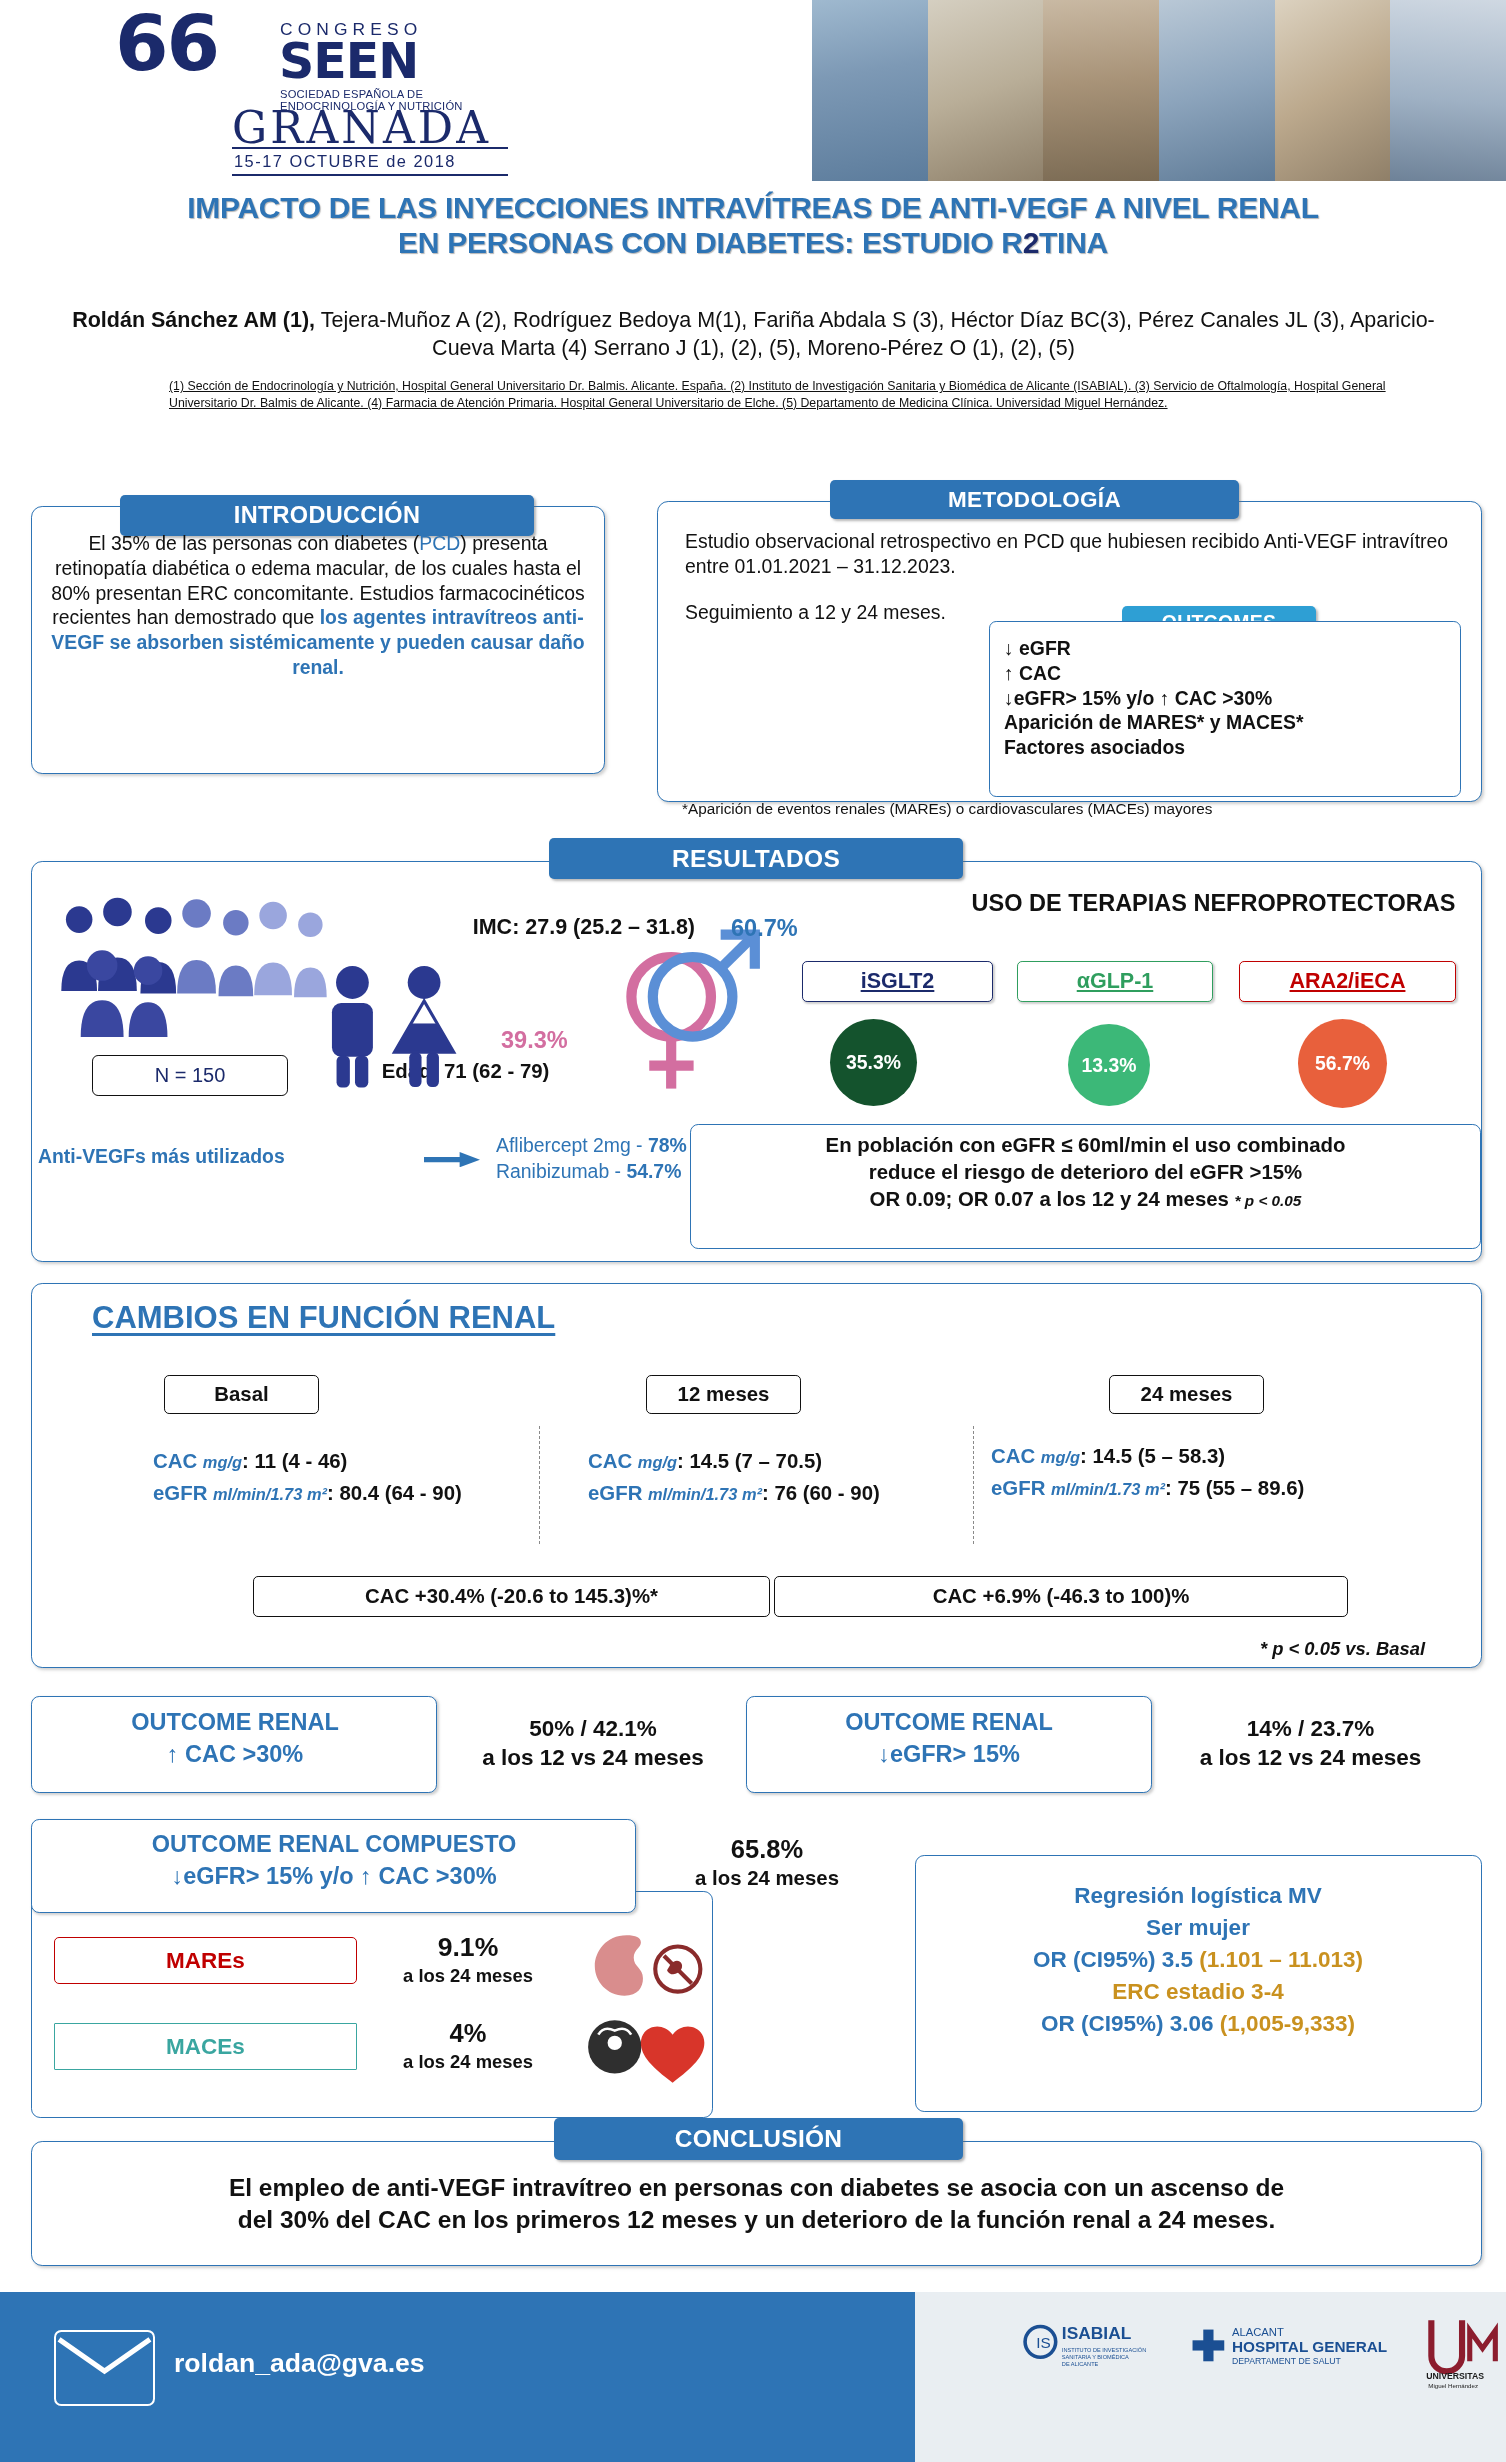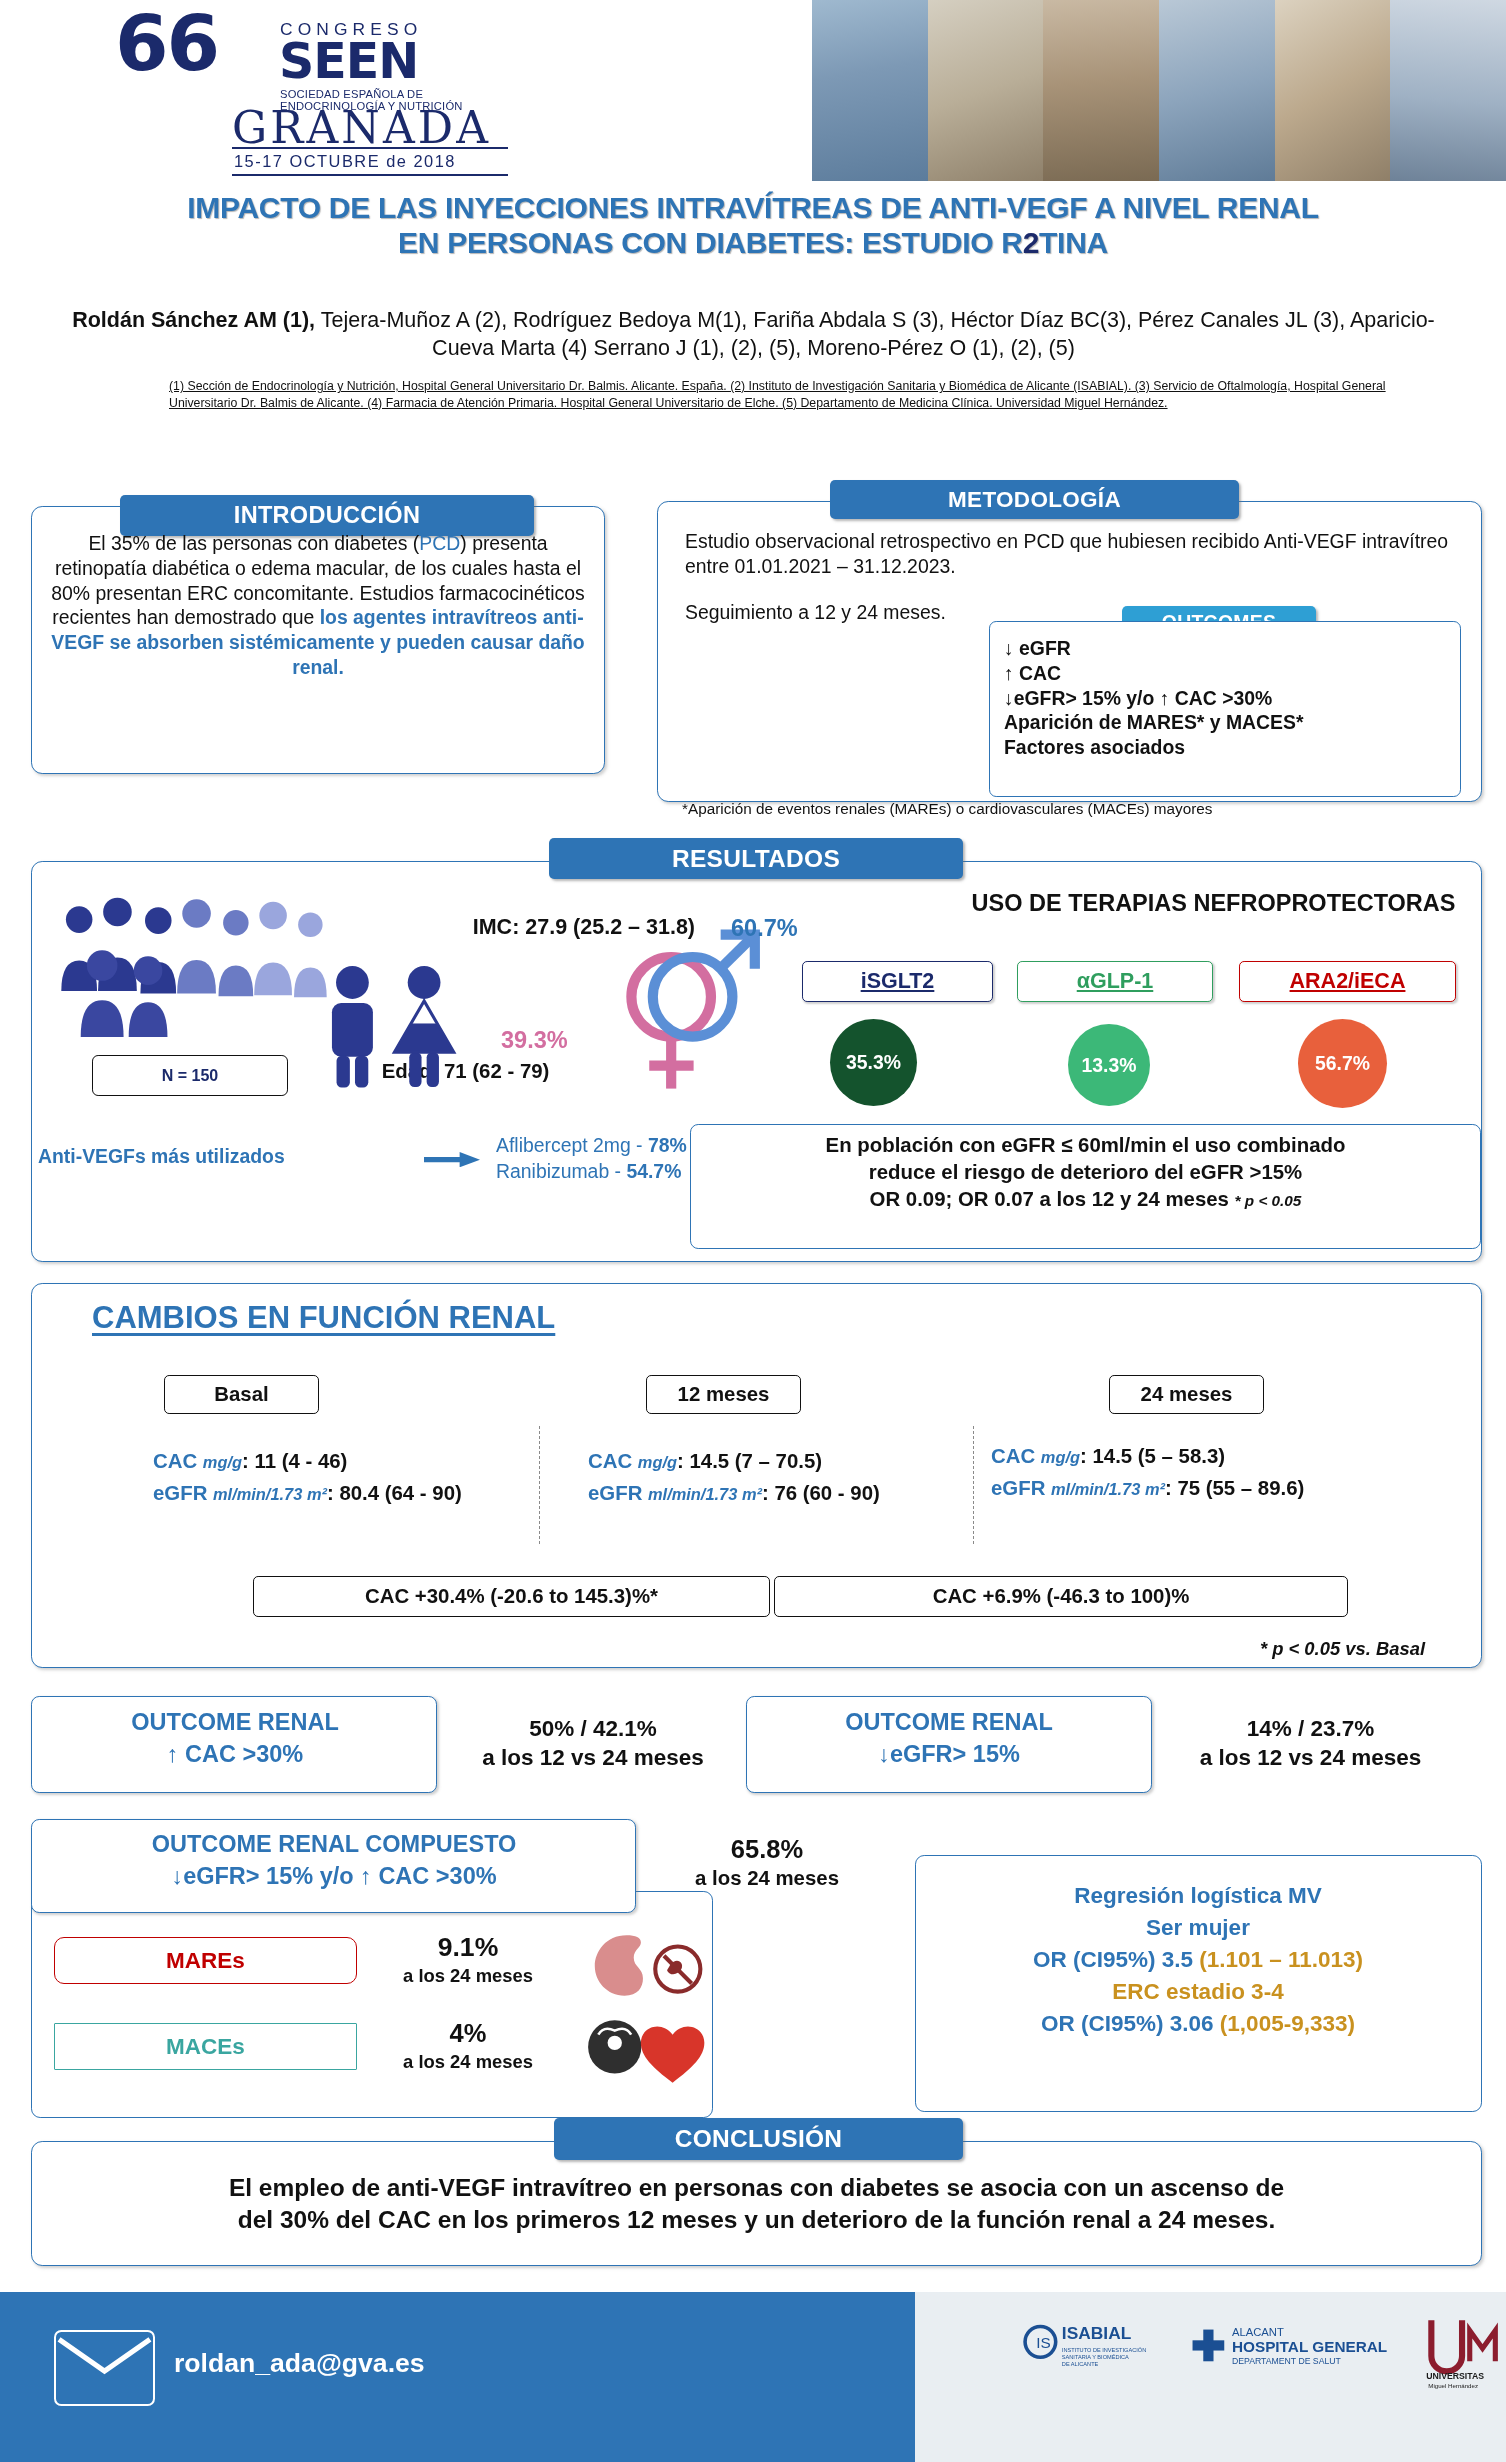--- a/index.html
+++ b/index.html
@@ -236,21 +236,21 @@
   #res-banner { left: 549px; top: 838px; width: 414px; height: 41px; font-size: 24.5px; }
   #res-panel { left: 31px; top: 861px; width: 1449px; height: 399px; }
 
   .people {
     position: absolute; left: 56px; top: 889px; width: 276px; height: 148px;
   }
   #n150 {
     position: absolute; left: 92px; top: 1055px; width: 194px; height: 39px;
     border: 1.5px solid #111; border-radius: 6.1px; background: #fff;
     display: flex; align-items: center; justify-content: center;
-    font-size: 16px; font-weight: bold; color: #1b2a6b;
+    font-size: 20px; font-weight: normal; color: #1b2a6b;
   }
   #imc {
     position: absolute; left: 317px; top: 915px; width: 378px;
     font-size: 21.5px; font-weight: bold; color: #111; text-align: right;
   }
   #edad {
     position: absolute; left: 307px; top: 1060px; width: 317px;
     font-size: 20.4px; font-weight: bold; color: #111; text-align: center;
   }
   #pct-male {
@@ -378,21 +378,21 @@
     position: absolute; left: 40px; top: 1829px; width: 588px;
     font-size: 23.5px; font-weight: bold; color: #2e74b5; line-height: 1.35; text-align: center;
   }
   #comp-val {
     position: absolute; left: 634px; top: 1834px; width: 266px;
     font-size: 25.5px; font-weight: bold; color: #111; line-height: 1.25; text-align: center;
   }
 
   #mares-box {
     position: absolute; left: 54px; top: 1937px; width: 301px; height: 45px;
-    border: 1.5px solid #c00000; border-radius: 10px; background: #fff;
+    border: 1.5px solid #c00000; border-radius: 5px; background: #fff;
     display: flex; align-items: center; justify-content: center;
     font-size: 22.5px; font-weight: bold; color: #c00000;
   }
   #maces-box {
     position: absolute; left: 54px; top: 2023px; width: 301px; height: 45px;
     border: 1.5px solid #3aa6a0; border-radius: 1px; background: #fff;
     display: flex; align-items: center; justify-content: center;
     font-size: 22.5px; font-weight: bold; color: #3aa6a0;
   }
   #mares-v {

